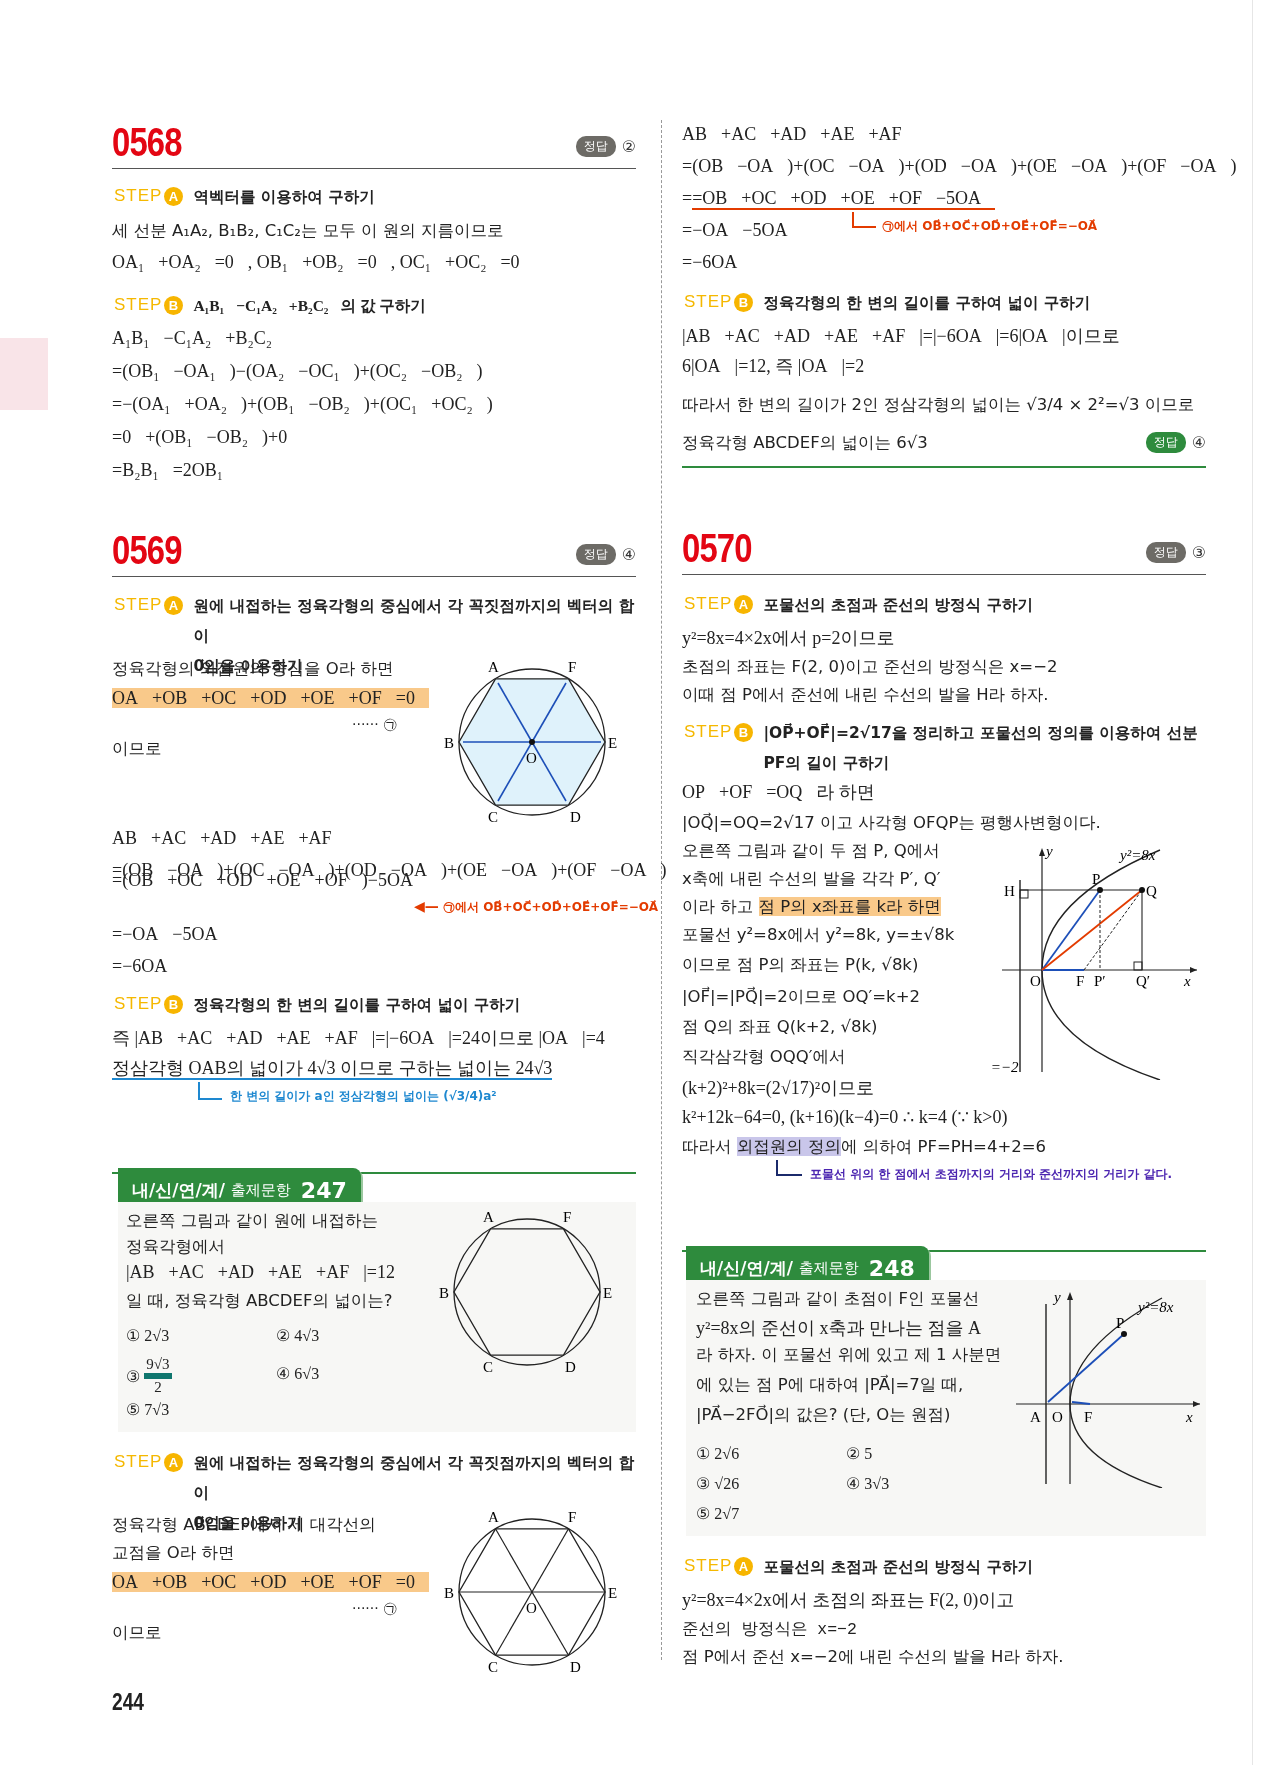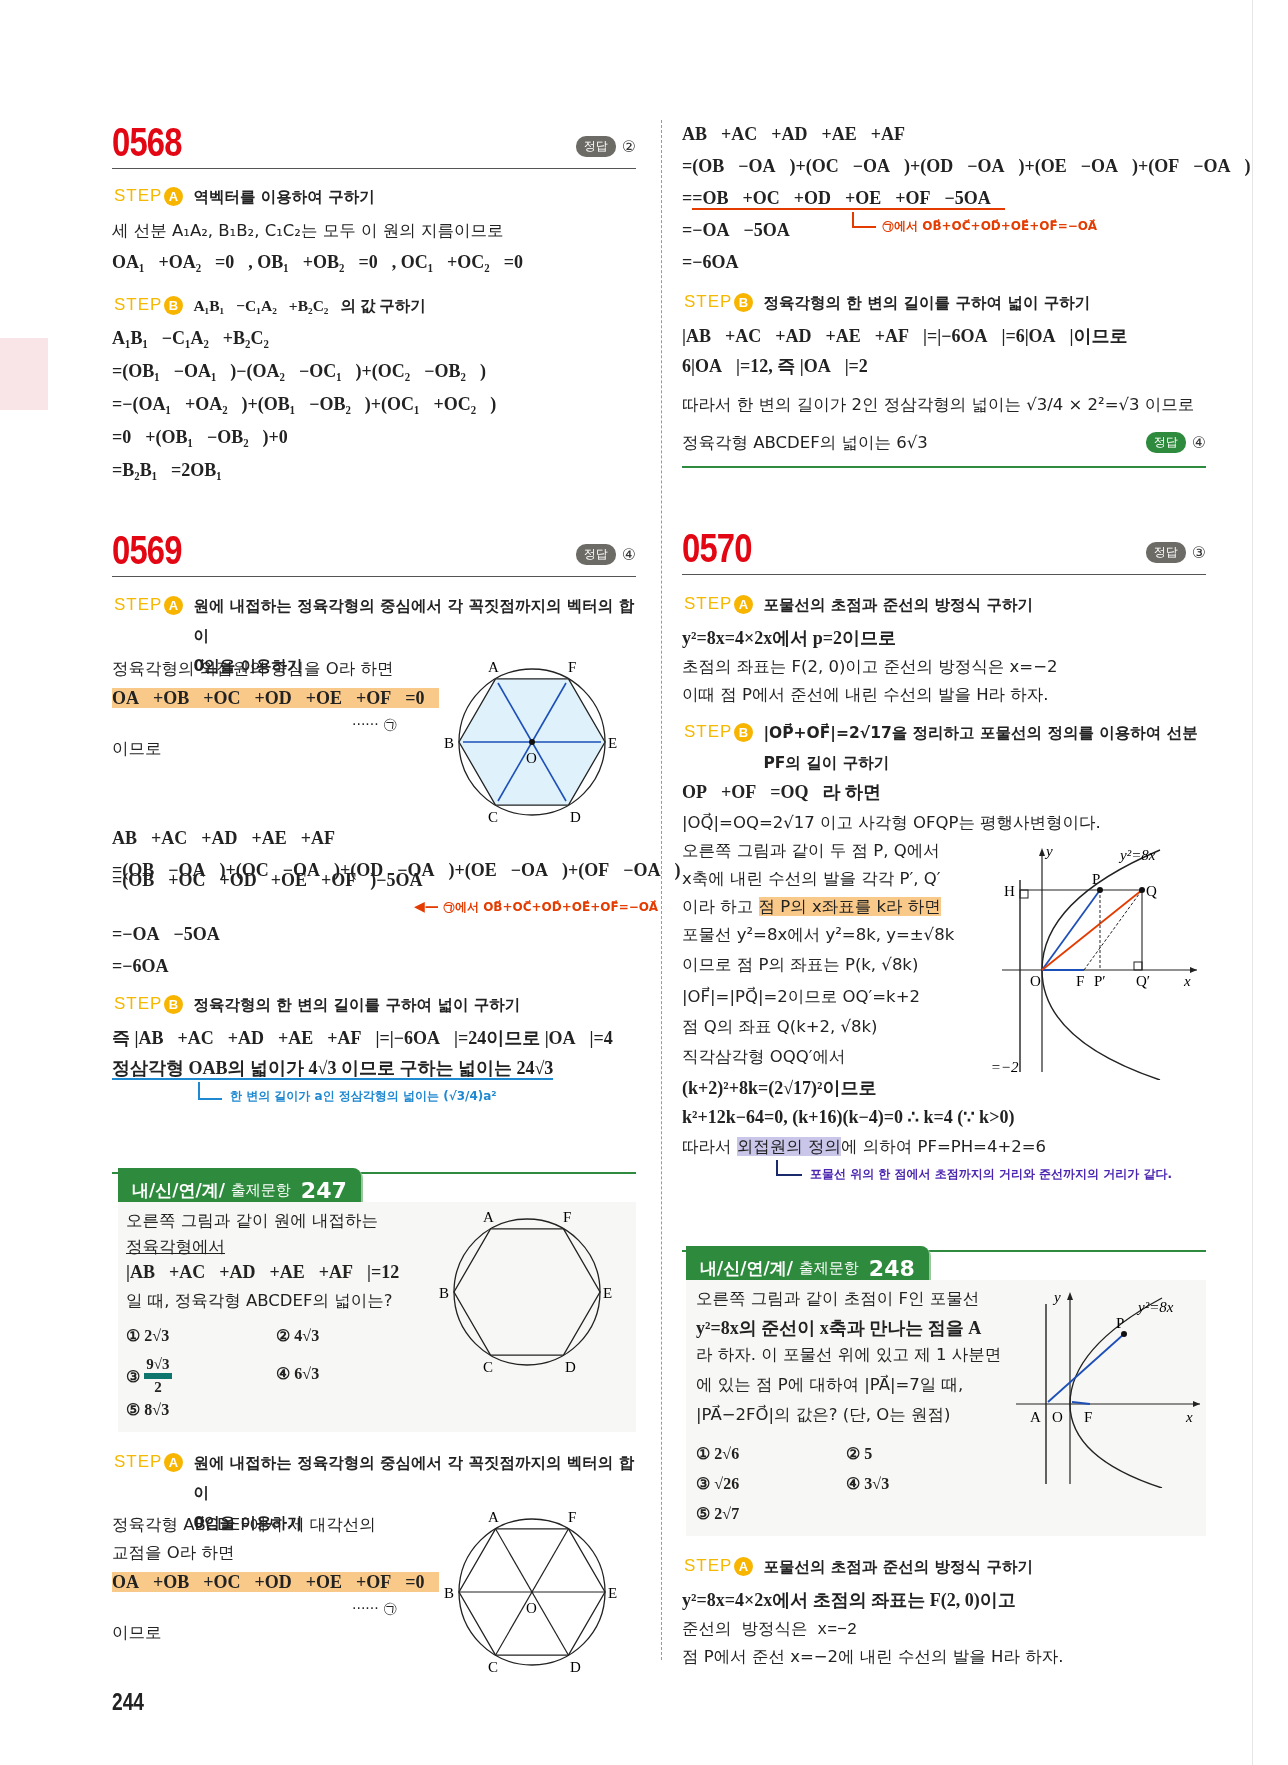--- a/index.html
+++ b/index.html
@@ -15,21 +15,21 @@
   .prob-num{position:absolute;left:0;top:2px;font-family:"Liberation Sans",sans-serif;font-weight:bold;font-size:40px;color:#e30613;letter-spacing:-1px;transform:scaleX(0.82);transform-origin:left;}
   .answer{position:absolute;right:0;top:18px;display:flex;align-items:center;gap:6px;}
   .ans-badge{background:#6d6b66;color:#fff;font-size:12px;border-radius:10px;padding:2px 8px;}
   .ans-badge.green{background:#2e8b3d;}
   .ans-circ{font-size:16px;color:#333;}
   .step{position:absolute;display:flex;align-items:flex-start;gap:10px;font-size:15.5px;font-weight:bold;}
   .step-tag{color:#f5b800;font-family:"Liberation Sans",sans-serif;font-weight:normal;font-size:17px;display:flex;align-items:center;letter-spacing:1px;}
   .step-circ{display:inline-block;width:19px;height:19px;border-radius:50%;background:#f7b500;color:#fff;font-size:13px;font-weight:bold;text-align:center;line-height:19px;margin-left:2px;}
   .step-title{line-height:30px;margin-top:-4px;}
   .line{position:absolute;font-size:16.5px;white-space:nowrap;}
-  .math{font-family:"Liberation Serif","DejaVu Serif",serif;font-size:18px;font-weight:bold;}
+  .math{font-family:"Liberation Serif","DejaVu Serif",serif;font-size:18px;}
   .hl{background:#f9c98a;}
   .hl-blue{background:#c9c6ea;}
   .note-red{color:#e33b00;font-size:12px;font-weight:bold;}
   .note-blue{color:#1e88d0;font-size:12px;font-weight:bold;}
   .note-purple{color:#4b25b0;font-size:12px;font-weight:bold;}
   .ul-blue{border-bottom:2px solid #1e88d0;}
   .ul-red{border-bottom:2px solid #e33b00;}
   .connector{position:absolute;border-left:2px solid;border-bottom:2px solid;}
   .green-rule{position:absolute;height:2px;background:#2e8b3d;}
   .ex-banner{position:absolute;background:#2e8b3d;color:#fff;border-radius:0 8px 8px 0;height:44px;display:flex;align-items:center;padding:0 14px;box-shadow:2px 2px 0 #9bc79f;}
@@ -142,34 +142,34 @@
   <div class="line note-blue" style="top:1088px;left:118px;">한 변의 길이가 a인 정삼각형의 넓이는 (√3/4)a²</div>
 
   <div class="green-rule" style="top:1172px;left:0;width:524px;"></div>
   <div class="ex-banner" style="top:1168px;left:6px;">
     <span class="b1">내/신/연/계/</span>
     <span class="b2">출제문항</span>
     <span class="b3">247</span>
   </div>
   <div class="ex-box" style="top:1202px;left:6px;width:518px;height:230px;"></div>
   <div class="line" style="top:1210px;left:14px;">오른쪽 그림과 같이 원에 내접하는</div>
-  <div class="line" style="top:1236px;left:14px;text-decoration:underline;">정육각형에서</div>
+  <div class="line" style="top:1236px;left:14px;">정육각형에서</div>
   <div class="line math" style="top:1262px;left:14px;">|AB⃗+AC⃗+AD⃗+AE⃗+AF⃗|=12</div>
   <div class="line" style="top:1290px;left:14px;">일 때, 정육각형 ABCDEF의 넓이는?</div>
   <div class="choice math" style="top:1326px;left:14px;">① 2√3</div>
   <div class="choice math" style="top:1326px;left:164px;">② 4√3</div>
   <div class="choice math" style="top:1356px;left:14px;display:flex;align-items:center;gap:4px;">
     <span>③</span>
     <span style="display:inline-flex;flex-direction:column;align-items:center;font-size:15px;line-height:17px;">
       <span style="border-bottom:6px solid #0f766e;padding:0 2px;">9√3</span>
       <span>2</span>
     </span>
   </div>
   <div class="choice math" style="top:1364px;left:164px;">④ 6√3</div>
-  <div class="choice math" style="top:1400px;left:14px;">⑤ 8√3</div>
+  <div class="choice math" style="top:1400px;left:14px;">⑤ 7√3</div>
 
   <svg style="position:absolute;left:325px;top:1208px;" width="180" height="168" viewBox="0 0 180 168">
     <circle cx="90" cy="84" r="73" fill="none" stroke="#222" stroke-width="1.3"></circle>
     <polygon points="53.5,20.8 126.5,20.8 163,84 126.5,147.2 53.5,147.2 17,84" fill="none" stroke="#222" stroke-width="1.3"></polygon>
     <text x="46" y="14" font-size="15">A</text>
     <text x="126" y="14" font-size="15">F</text>
     <text x="2" y="90" font-size="15">B</text>
     <text x="166" y="90" font-size="15">E</text>
     <text x="46" y="164" font-size="15">C</text>
     <text x="128" y="164" font-size="15">D</text>

